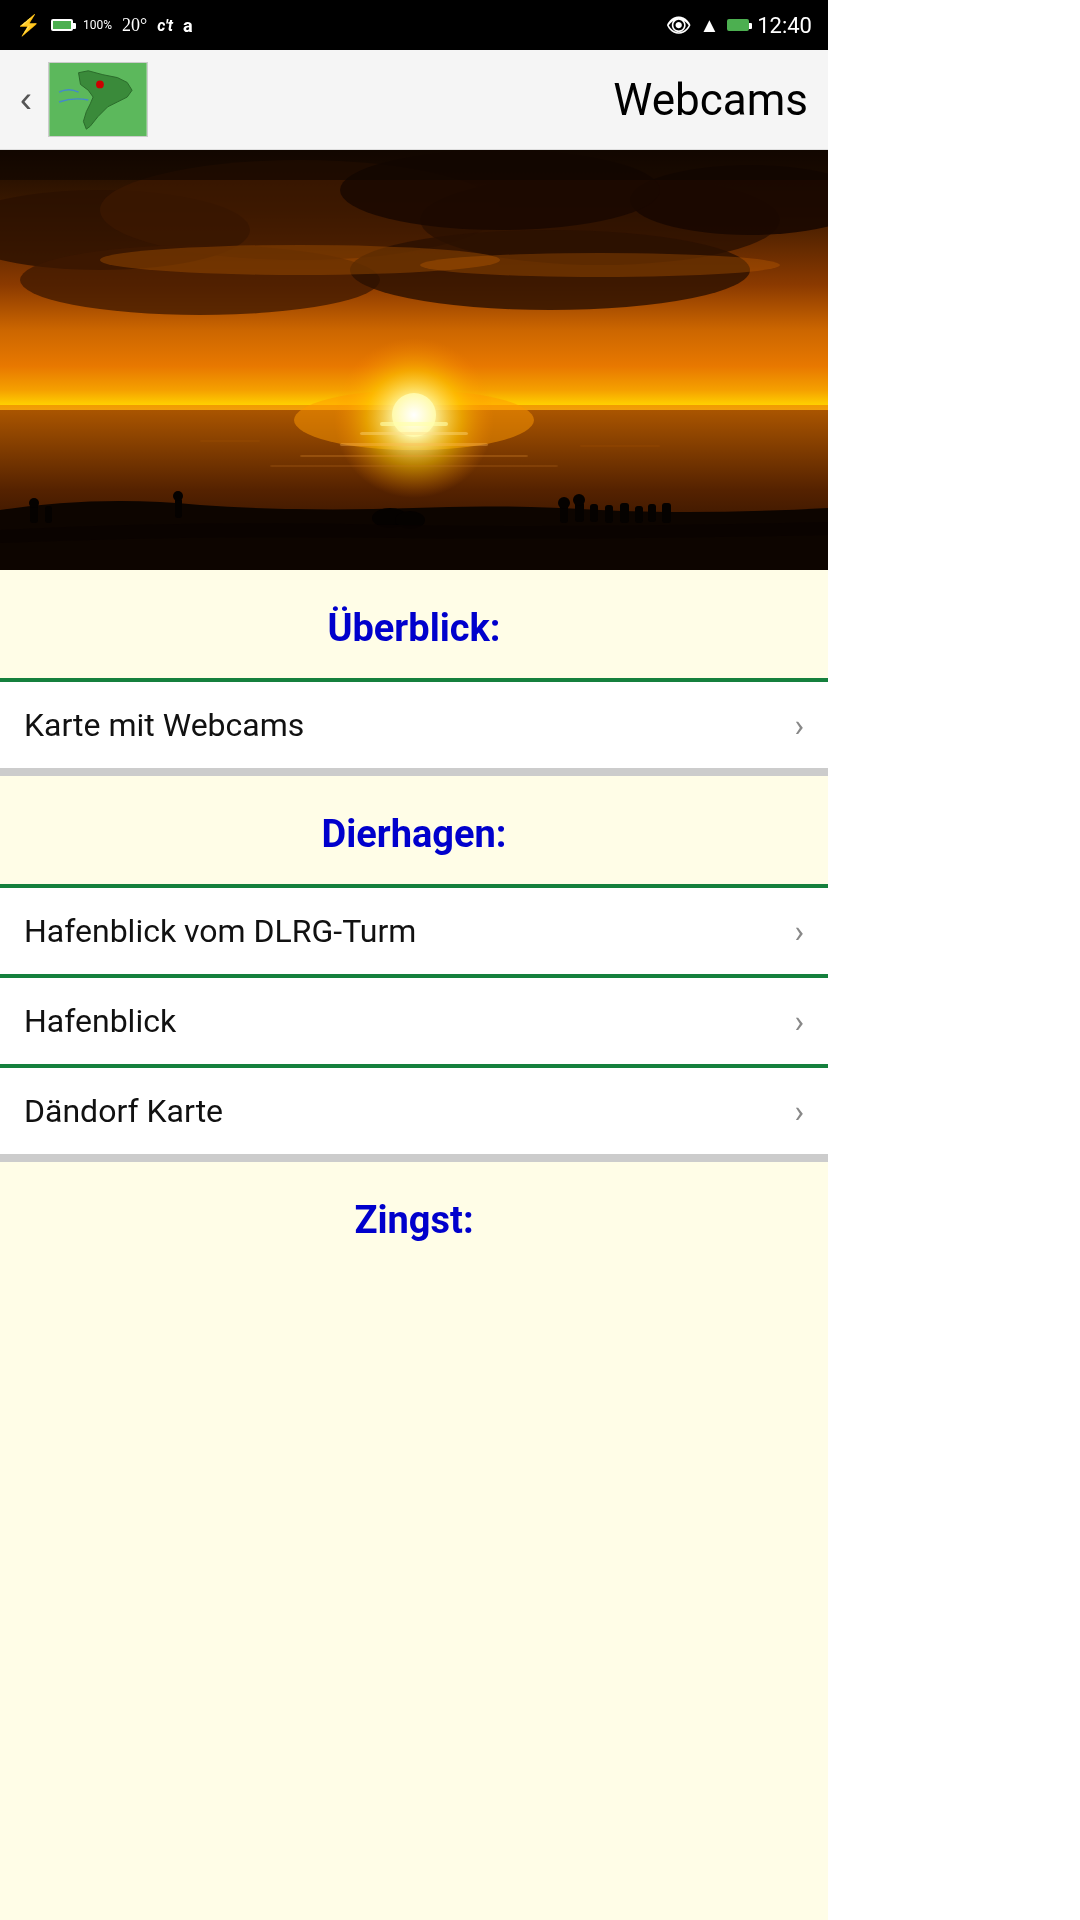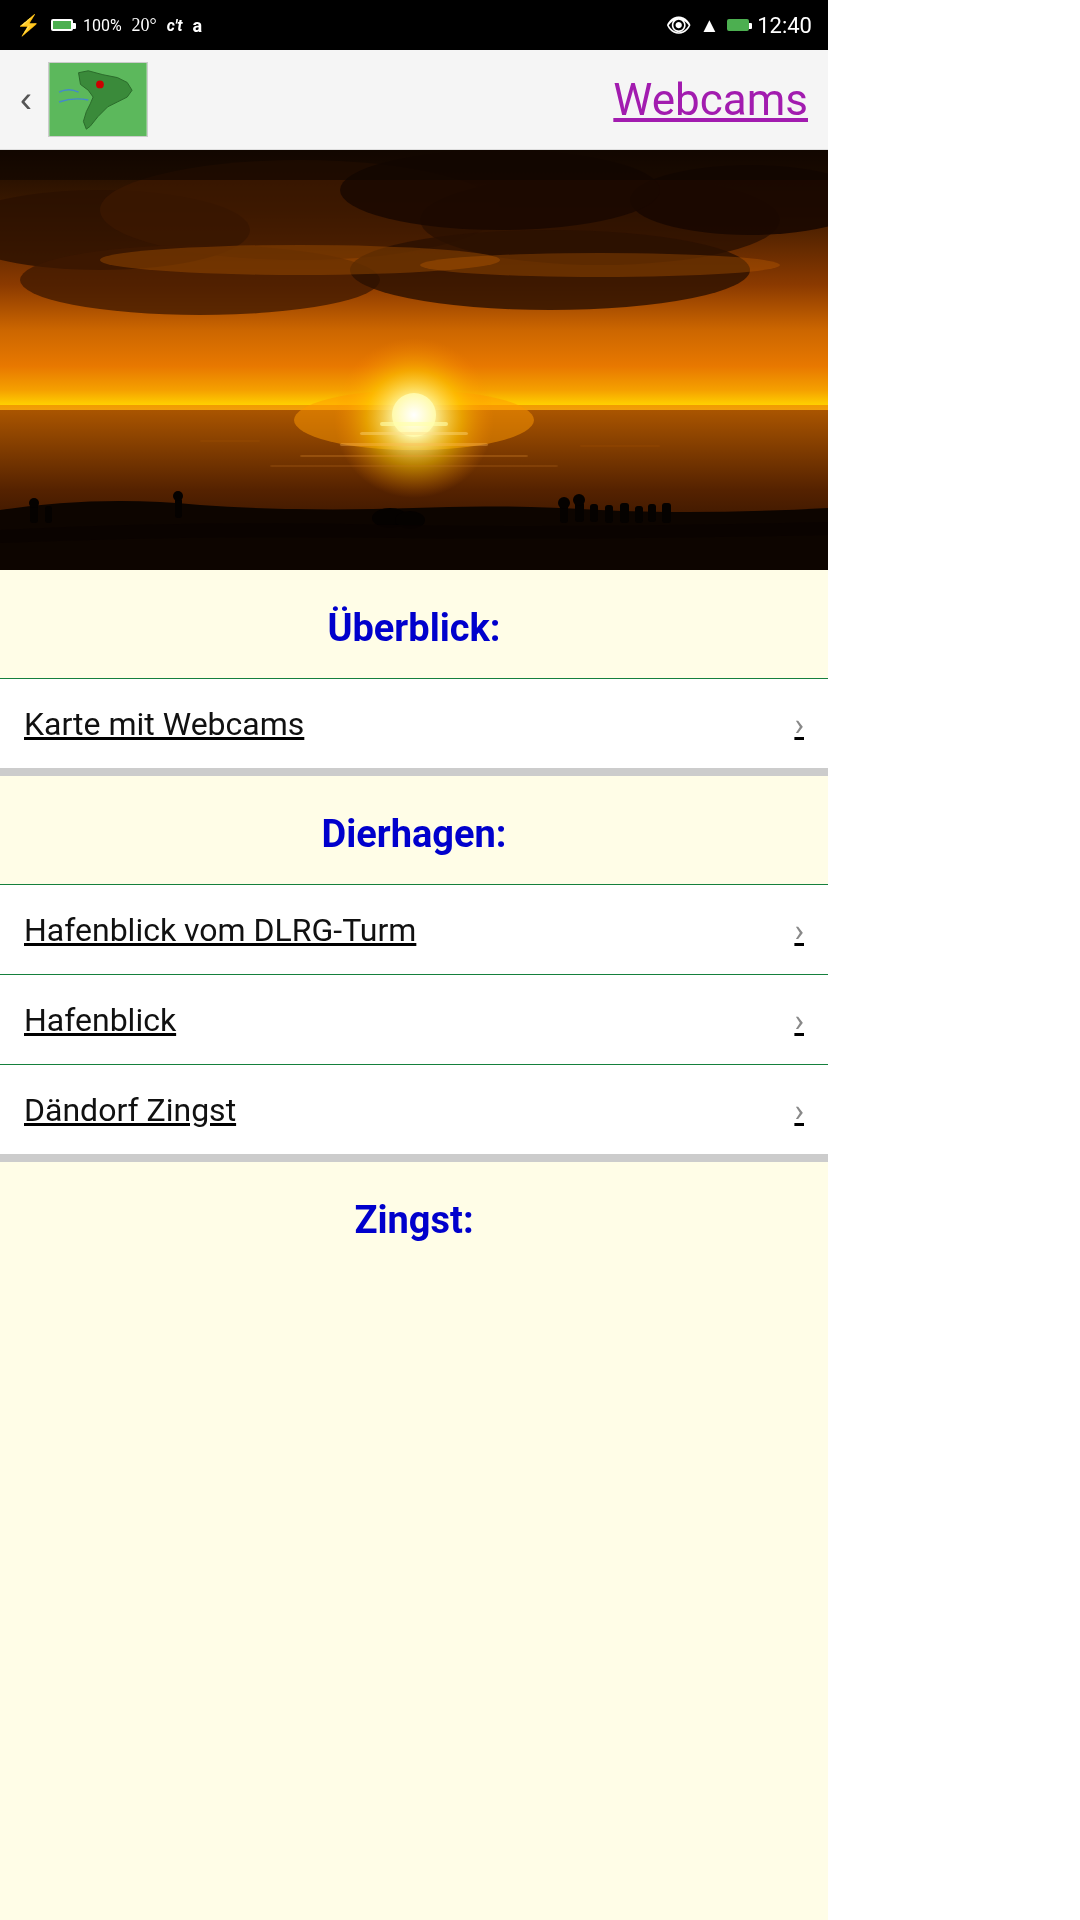--- a/index.html
+++ b/index.html
@@ -88,24 +88,23 @@
       width: 100px;
       height: 75px;
       margin-right: 16px;
       border: 1px solid #ccc;
       overflow: hidden;
       flex-shrink: 0;
     }
 
     .header-title {
       font-size: 44px;
-      color: #a21caf;
+      color: #000000;
       font-weight: normal;
       margin-left: auto;
-      text-decoration: underline;
     }
 
     
     .webcam-hero {
       width: 100%;
       height: 420px;
       overflow: hidden;
       background: #1a0a00;
       position: relative;
     }
@@ -127,28 +126,27 @@
       text-align: center;
       padding: 36px 32px 28px;
       font-size: 38px;
       font-weight: bold;
       color: #0000cc;
     }
 
     
     .list-item {
       background: #fff;
-      border-top: 1px solid #15803d;
+      border-top: 4px solid #15803d;
       padding: 10px 24px;
       height: 90px;
       display: flex;
       align-items: center;
       justify-content: space-between;
       cursor: pointer;
-      text-decoration: underline;
     }
 
     .list-item-label {
       font-size: 32px;
       color: #111;
     }
 
     .chevron-icon {
       font-size: 32px;
       color: #888;
@@ -167,21 +165,21 @@
   </style>
 </head>
 <body>
 
 <div class="status-bar">
   <div class="status-left">
     <span style="font-size:20px;">⚡</span>
     <div class="battery-icon">
       <div class="battery-fill"></div>
     </div>
-    <span style="font-size:16px;">100%</span>
+    <span style="font-size:12px;">100%</span>
     <span style="font-size:18px;font-family:Liberation Serif, serif;">20°</span>
     <span style="font-size:16px; font-style:italic; font-weight:bold;">c't</span>
     <span style="font-size:18px; font-weight:bold;">a</span>
   </div>
   <div class="status-right">
     <span style="font-size:20px;">👁</span>
     <span style="font-size:20px;">▲</span>
     <div class="battery-icon" style="border-color:#4caf50;">
       <div class="battery-fill" style="background:#4caf50;"></div>
     </div>
@@ -330,21 +328,21 @@
     <span class="list-item-label">Hafenblick vom DLRG-Turm</span>
     <span class="chevron-icon">›</span>
   </div>
 
   <div class="list-item">
     <span class="list-item-label">Hafenblick</span>
     <span class="chevron-icon">›</span>
   </div>
 
   <div class="list-item">
-    <span class="list-item-label">Dändorf Zingst</span>
+    <span class="list-item-label">Dändorf Karte</span>
     <span class="chevron-icon">›</span>
   </div>
 
   <div class="section-divider"></div>
 
   <div class="section-header">
     <span>Zingst:</span>
   </div>
 
 </div>

